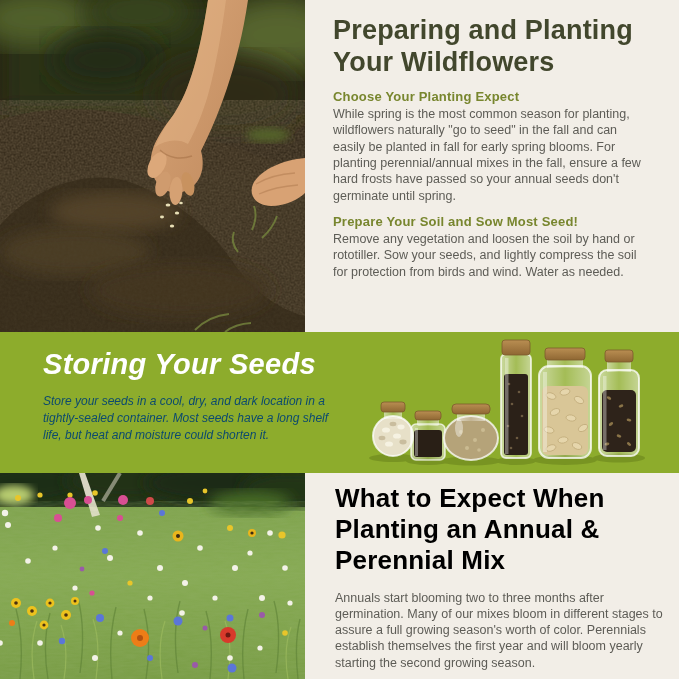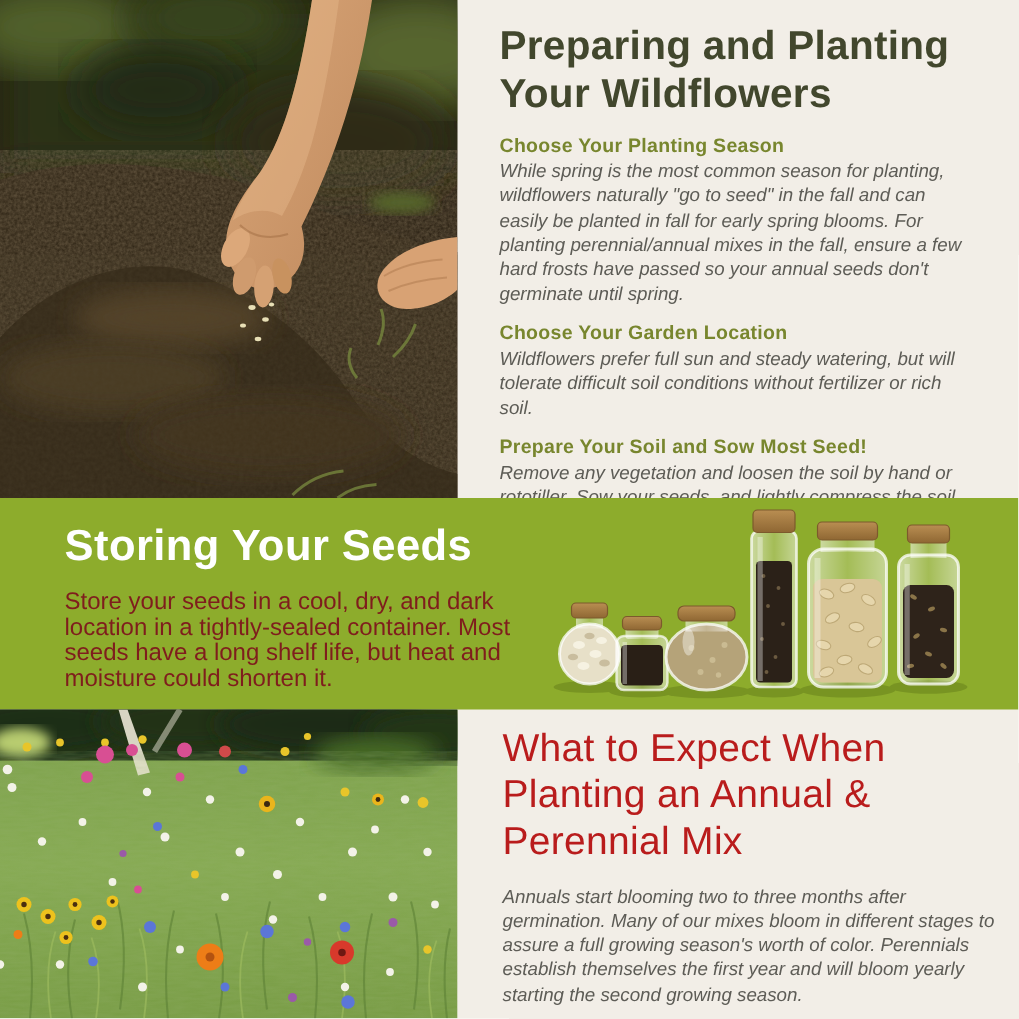--- a/index.html
+++ b/index.html
@@ -17,43 +17,43 @@
   }
   .main-title{
     font-size:27px; line-height:1.17; font-weight:700; color:#42472d;
     letter-spacing:.2px; margin-bottom:11px; max-width:330px;
   }
   .info-item h3{
     font-size:13px; font-weight:700; color:#78862e; margin:10px 0 2px 0;
     letter-spacing:.2px;
   }
   .info-item p, .body-text{
-    font-size:12.5px; line-height:16.3px; color:#5d5c56; max-width:332px;font-style:italic;
+    font-size:12.5px; line-height:16.3px; color:#5d5c56; max-width:332px;
   }
   
   .banner{
     position:absolute; top:332px; left:0; width:679px; height:141px;
     background:#8dac2c;
   }
-  .banner-text{ position:absolute; left:43px; top:16px; width:305px; }
+  .banner-text{ position:absolute; left:43px; top:16px; width:305px;font-style:italic; }
   .banner-title{
     font-size:29px; font-weight:700; color:#ffffff; letter-spacing:.3px;
     margin-bottom:12px;
   }
-  .banner-body{ font-size:16px; line-height:17px; color:#7f1d1d; }
+  .banner-body{ font-size:12px; line-height:17px; color:#0c4a6e; }
   .banner-photo{ position:absolute; right:10px; bottom:1px; width:310px; height:140px; }
   
   .sec-bottom{ position:absolute; top:473px; left:0; width:679px; height:206px; }
   .photo-bottom{ position:absolute; top:0; left:0; width:305px; height:206px; }
   .bottom-content{
     position:absolute; left:305px; top:0; width:374px; height:206px;
     padding:10px 16px 0 30px;
   }
   .bottom-title{
-    font-size:26px; line-height:1.2; font-weight:400; color:#b91c1c;
+    font-size:26px; line-height:1.2; font-weight:700; color:#000000;
     letter-spacing:.2px; margin-bottom:13px; max-width:300px;
   }
   svg{ display:block; }
 </style>
 </head>
 <body>
 
 <div class="canvas">
 
   <div class="sec-top">
@@ -140,26 +140,22 @@
           <path d="M305,158 C282,160 260,170 253,184 C248,196 257,206 271,206 C286,206 299,199 305,193 Z" fill="#d8a274"></path>
           <path d="M256,184 C266,178 280,174 295,173 M259,194 C270,189 284,186 298,185" stroke="#a9744a" stroke-width="1.3" fill="none" opacity="0.45"></path>
         </g>
       </svg>
     </div>
 
     <div class="top-content">
       <h1 class="main-title">Preparing and Planting Your Wildflowers</h1>
 
       <div class="info-item">
-        <h3>Choose Your Planting Season</h3>
+        <h3>Choose Your Planting Expect</h3>
         <p>While spring is the most common season for planting, wildflowers naturally "go to seed" in the fall and can easily be planted in fall for early spring blooms. For planting perennial/annual mixes in the fall, ensure a few hard frosts have passed so your annual seeds don't germinate until spring.</p>
-      </div>
-      <div class="info-item">
-        <h3>Choose Your Garden Location</h3>
-        <p>Wildflowers prefer full sun and steady watering, but will tolerate difficult soil conditions without fertilizer or rich soil.</p>
       </div>
       <div class="info-item">
         <h3>Prepare Your Soil and Sow Most Seed!</h3>
         <p>Remove any vegetation and loosen the soil by hand or rototiller. Sow your seeds, and lightly compress the soil for protection from birds and wind. Water as needed.</p>
       </div>
     </div>
   </div>
 
   <div class="banner">
     <div class="banner-text">

